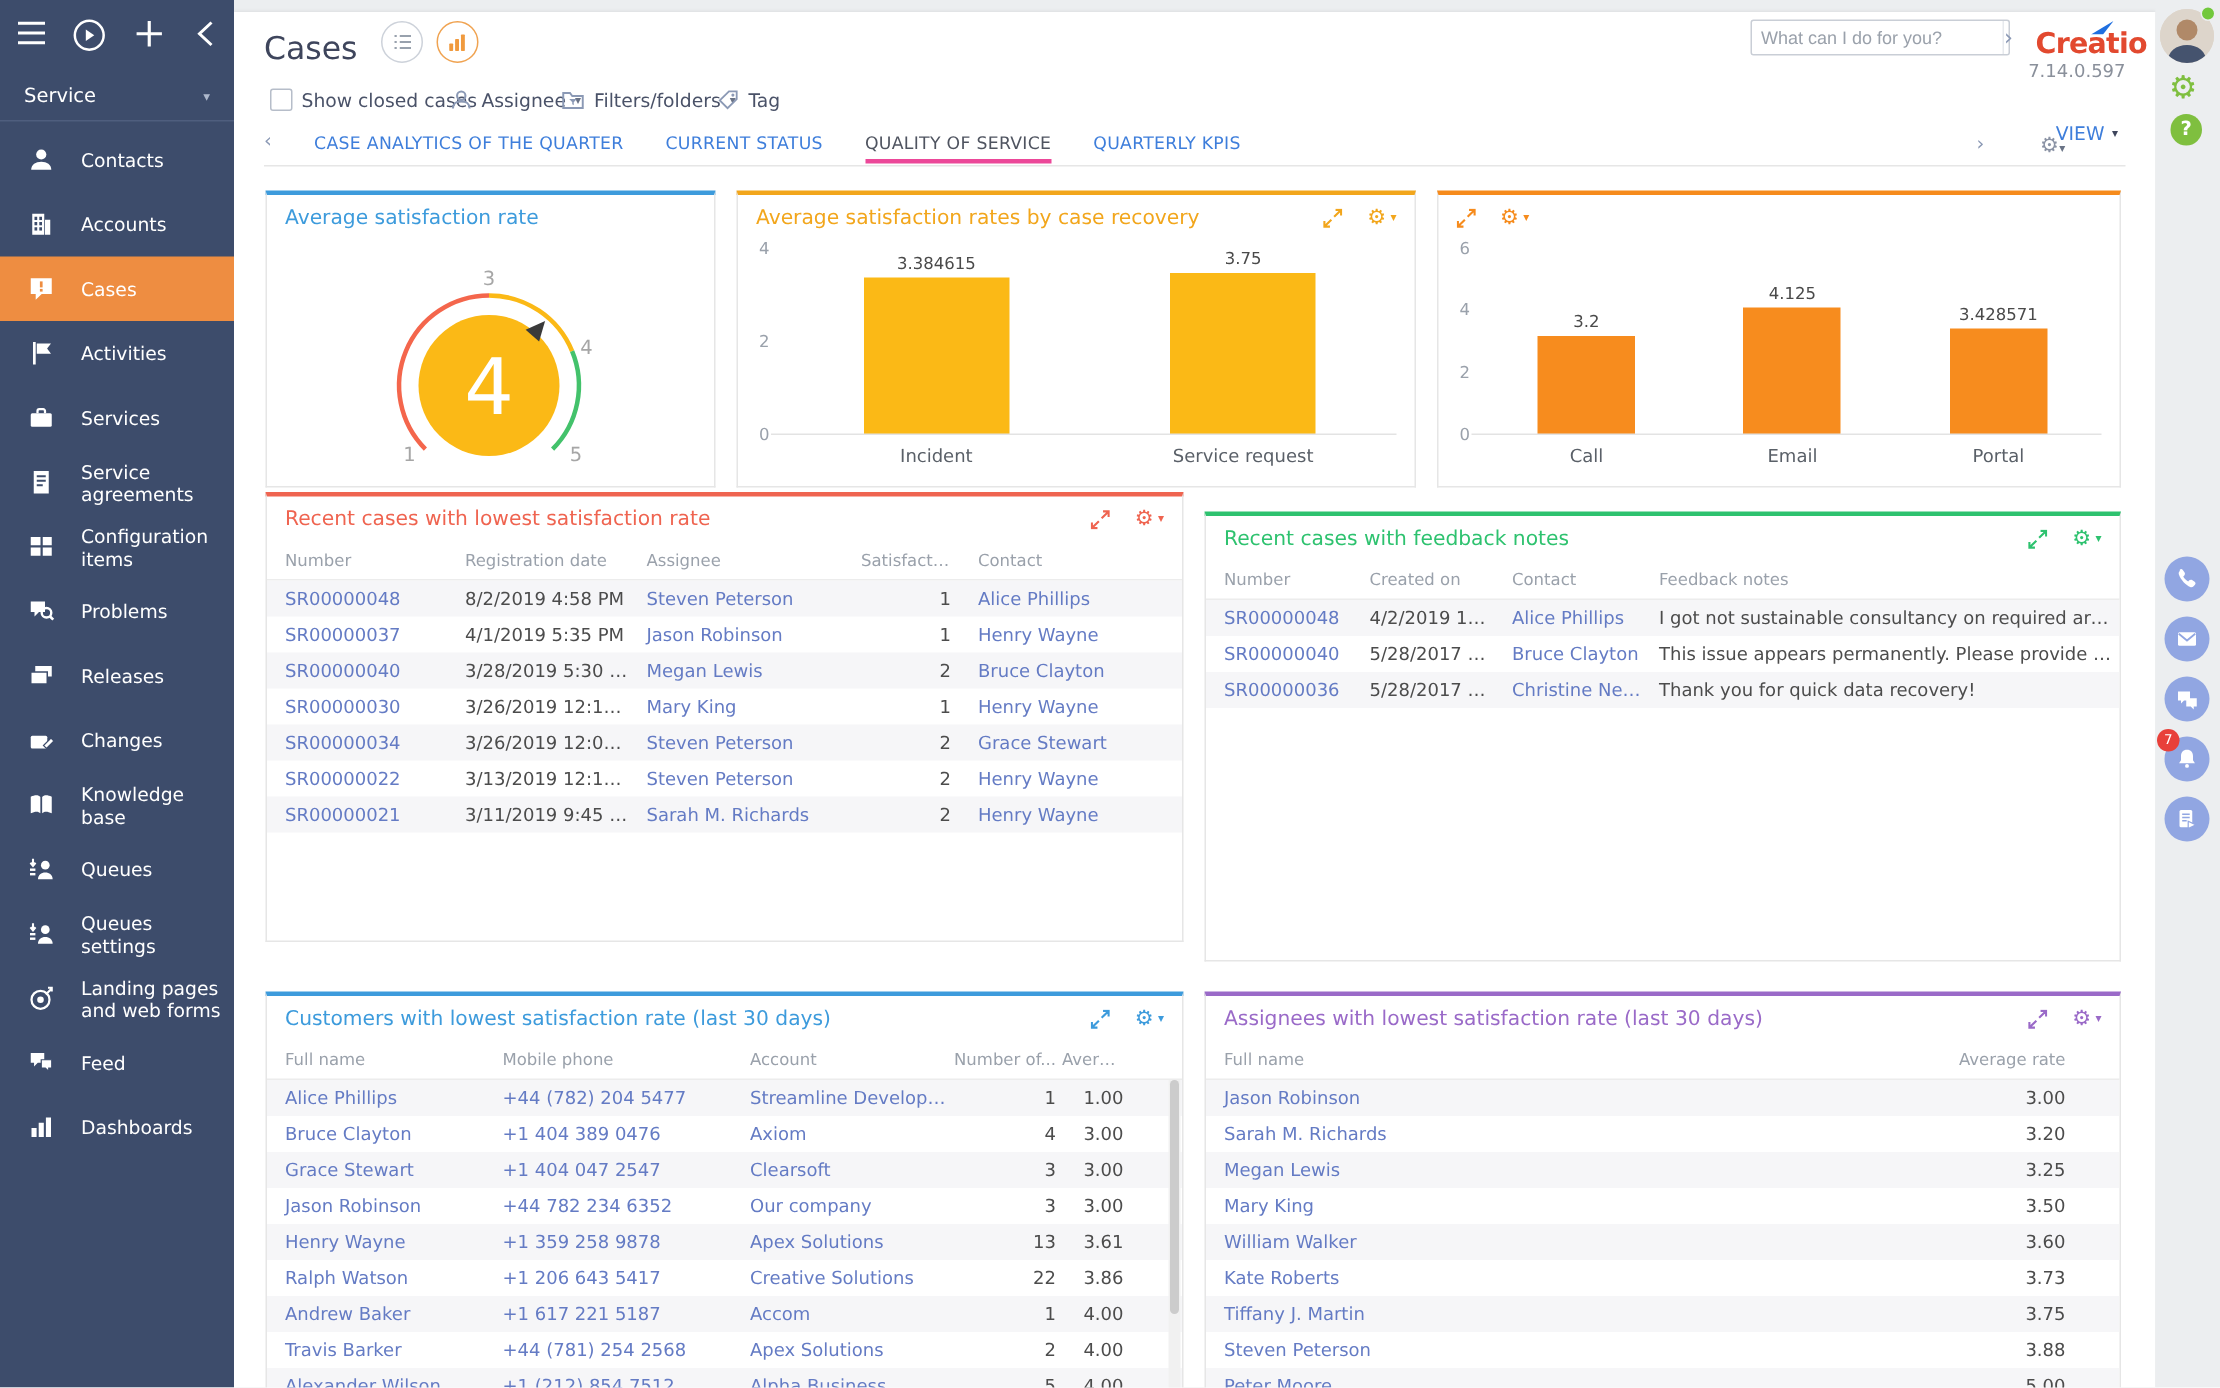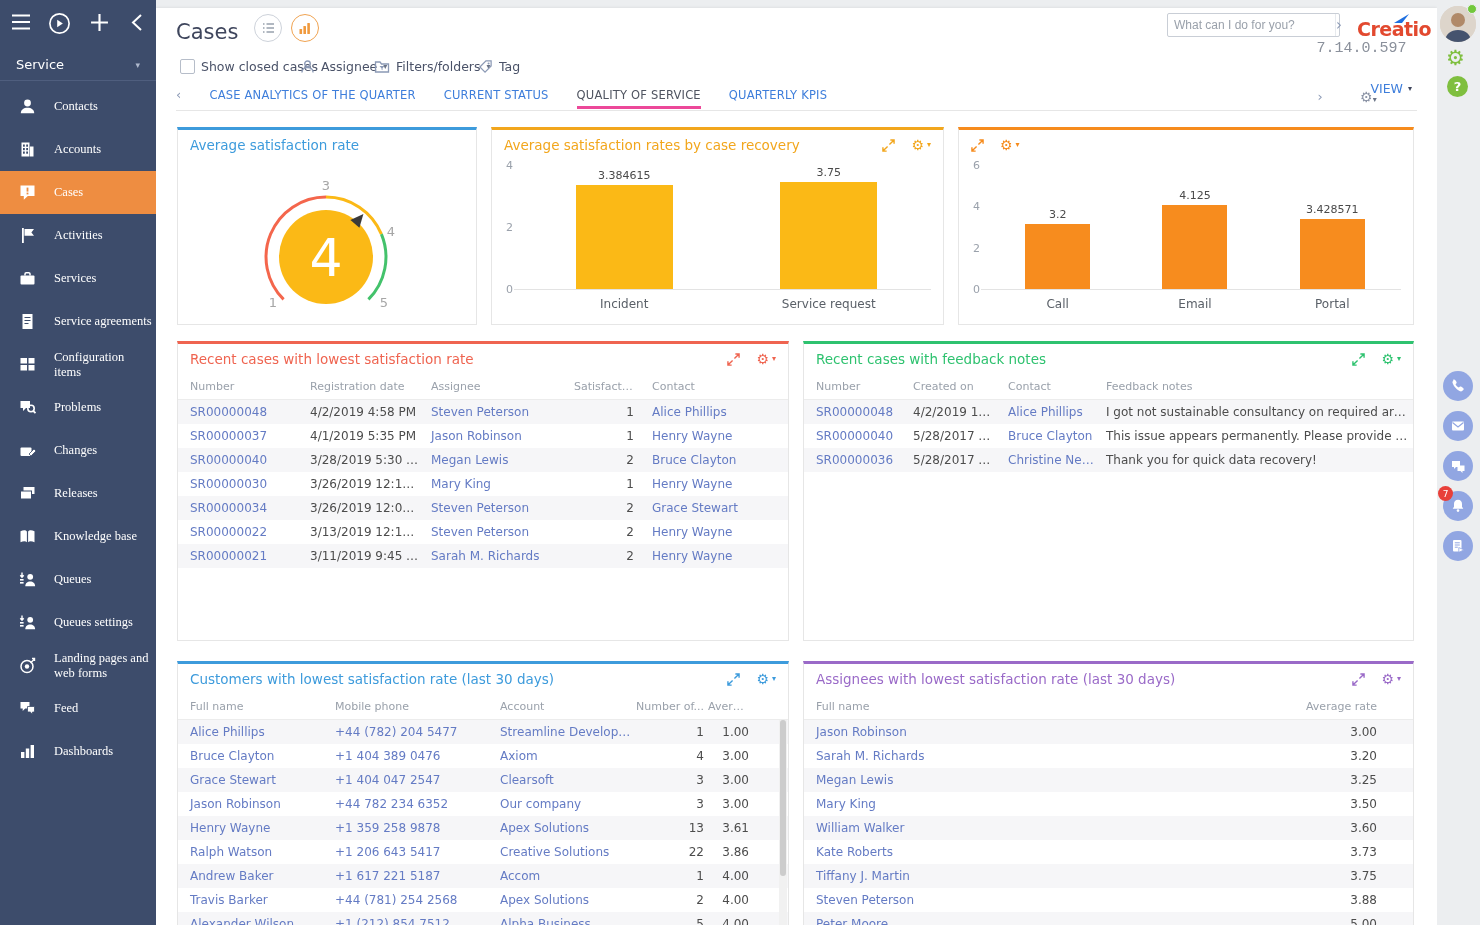--- a/index.html
+++ b/index.html
@@ -7,21 +7,21 @@
   .stage{position:relative;width:1480px;height:925px;background:#eceef0;}
 
   
   .sidebar{position:absolute;left:0;top:0;width:156px;height:925px;background:#3d4c6b;z-index:5;}
   .sb-top{position:absolute;left:0;top:0;width:156px;height:49px;}
   .sb-top .ticon{position:absolute;top:13px;cursor:pointer;}
   .sb-workspace{position:absolute;left:0;top:49px;width:156px;height:32px;border-bottom:1px solid #4f5e7e;
     display:flex;align-items:center;justify-content:space-between;padding:0 16px;box-sizing:border-box;
     color:#fff;font-size:13px;cursor:pointer;}
   .sb-workspace .caret{color:#aeb8cc;font-size:9px;}
-  .nav{position:absolute;left:0;top:85px;width:156px;font-family:Liberation Serif, serif;}
+  .nav{position:absolute;left:0;top:85px;width:156px;}
   .nav-item{height:43px;display:flex;align-items:center;color:#fff;font-size:12.5px;cursor:pointer;}
   .nav-item.active{background:#ee8d41;}
   .nav-icon{width:54px;min-width:54px;display:flex;justify-content:center;}
   .nav-icon svg{fill:#fff;}
   .nav-label{line-height:15px;padding-right:4px;}
   .cases-mark{fill:#3d4c6b;}
   .nav-item.active .cases-mark{fill:#ee8d41;}
 
   
   .rail{position:absolute;right:0;top:0;width:43px;height:925px;background:#eceef0;z-index:4;}
@@ -43,21 +43,21 @@
   .circle-btn.active-view{border-color:#f0a351;}
   .search{position:absolute;left:1011px;top:5px;width:173px;height:24px;border:1px solid #c9ced6;border-radius:2px;
     box-sizing:border-box;display:flex;align-items:center;}
   .search input{flex:1;border:0;outline:0;font-size:12px;color:#555;padding:0 6px;background:transparent;
     font-family:Liberation Sans, sans-serif;}
   .search input::placeholder{color:#9aa1ab;}
   .search .go{width:22px;color:#8b99b5;font-size:15px;cursor:pointer;text-align:center;border-left:1px solid #e7eaee;line-height:22px;}
   .logo{position:absolute;left:1201px;top:10px;width:62px;cursor:default;}
   .logo .word{font-size:19px;font-weight:bold;color:#e2492f;letter-spacing:-0.5px;}
   .logo svg{position:absolute;left:37px;top:-4px;}
-  .version{position:absolute;left:1150px;top:32px;width:111px;text-align:center;font-size:15px;color:#8a909b;font-family:Liberation Mono, monospace;}
+  .version{position:absolute;left:1150px;top:32px;width:111px;text-align:right;font-size:12px;color:#8a909b;}
 
   .toolbar{position:absolute;left:0;top:48px;width:100%;height:24px;font-size:12.5px;color:#4a5268;}
   .toolbar .titem{position:absolute;display:flex;align-items:center;gap:6px;cursor:pointer;white-space:nowrap;}
   .checkbox{width:13px;height:13px;border:1px solid #b6bdc9;border-radius:2px;background:#fff;cursor:pointer;}
   .dd-caret{font-size:8px;color:#6a7386;}
   .view-link{position:absolute;right:25px;top:2px;color:#3e7edb;font-size:12.5px;cursor:pointer;display:flex;gap:5px;align-items:center;margin-top:23px;}
   .view-link .dd-caret{color:#3e455c;}
 
   .tabs{position:absolute;left:20px;top:80px;width:1241px;height:22px;border-bottom:1px solid #e6e6e6;
     display:flex;gap:28px;align-items:flex-start;font-size:11.5px;letter-spacing:.2px;}
@@ -217,34 +217,34 @@
               <path d="M2.5 3h9.5v7H8l-3 3v-3H2.5z"></path>
               <circle cx="13" cy="10.5" r="3.2" fill="none" stroke="#fff" stroke-width="1.6"></circle>
               <path d="M15.2 12.8l2.3 2.3" stroke="#fff" stroke-width="1.8"></path>
             </svg>
           </span>
           <span class="nav-label">Problems</span>
         </div>
       <div class="nav-item">
           <span class="nav-icon">
             <svg width="19" height="19" viewBox="0 0 19 19">
+              <rect x="5.5" y="3" width="11" height="7"></rect>
+              <rect x="2.5" y="7" width="11" height="8" stroke="#3d4c6b" stroke-width="1"></rect>
+            </svg>
+          </span>
+          <span class="nav-label">Releases</span>
+        </div>
+      <div class="nav-item">
+          <span class="nav-icon">
+            <svg width="19" height="19" viewBox="0 0 19 19">
               <rect x="2.5" y="6.5" width="11" height="8.5" rx="1"></rect>
               <path d="M11 13l5-5 2 2-5 5z" stroke="#3d4c6b" stroke-width="0.8"></path>
             </svg>
           </span>
           <span class="nav-label">Changes</span>
-        </div>
-      <div class="nav-item">
-          <span class="nav-icon">
-            <svg width="19" height="19" viewBox="0 0 19 19">
-              <rect x="5.5" y="3" width="11" height="7"></rect>
-              <rect x="2.5" y="7" width="11" height="8" stroke="#3d4c6b" stroke-width="1"></rect>
-            </svg>
-          </span>
-          <span class="nav-label">Releases</span>
         </div>
       <div class="nav-item">
           <span class="nav-icon">
             <svg width="19" height="19" viewBox="0 0 19 19">
               <path d="M2.5 4.2c2.8-1.4 5.2-1.4 6.4.2v10.8c-1.2-1.4-3.6-1.4-6.4 0z"></path>
               <path d="M16.5 4.2c-2.8-1.4-5.2-1.4-6.4.2v10.8c1.2-1.4 3.6-1.4 6.4 0z"></path>
             </svg>
           </span>
           <span class="nav-label">Knowledge base</span>
         </div>
@@ -497,41 +497,41 @@
             <div class="slot">
               <span class="barval">3.428571</span>
               <div class="bar" style="width: 65px; height: 70.8571px; background: rgb(247, 140, 30);"></div>
               <span class="cat">Portal</span>
             </div>
           </div>
         <div class="baseline"></div>
       </div>
     </div>
 
-    <div class="card" style="left: 21px; top: 333px; width: 612px; height: 300px; --accent: #ef6450;" data-table="recent-lowest">
+    <div class="card" style="left: 21px; top: 320px; width: 612px; height: 300px; --accent: #ef6450;" data-table="recent-lowest">
       <div class="card-head">
         <span class="card-title">Recent cases with lowest satisfaction rate</span>
         <span class="icon-expand">
             <svg width="13" height="13" viewBox="0 0 14 14">
               <path d="M9 1h4v4M13 1L8 6M5 13H1V9M1 13l5-5" stroke="currentColor" stroke-width="1.5" fill="none"></path>
             </svg>
           </span>
         <span class="icon-gear">⚙<span class="dd-caret">▾</span></span>
       </div>
       <div class="thead">
           <span class="th c0">Number</span>
           <span class="th c1">Registration date</span>
           <span class="th c2">Assignee</span>
           <span class="th c3 right">Satisfactio...</span>
           <span class="th c4">Contact</span>
         </div>
       <div class="tbody">
           <div class="trow">
             <span class="td c0 tlink">SR00000048</span>
-            <span class="td c1">4/2/2019 4:58 PM</span>
+            <span class="td c1">8/2/2019 4:58 PM</span>
             <span class="td c2 tlink">Steven Peterson</span>
             <span class="td c3 right">1</span>
             <span class="td c4 tlink">Alice Phillips</span>
           </div>
           <div class="trow">
             <span class="td c0 tlink">SR00000037</span>
             <span class="td c1">4/1/2019 5:35 PM</span>
             <span class="td c2 tlink">Jason Robinson</span>
             <span class="td c3 right">1</span>
             <span class="td c4 tlink">Henry Wayne</span>

